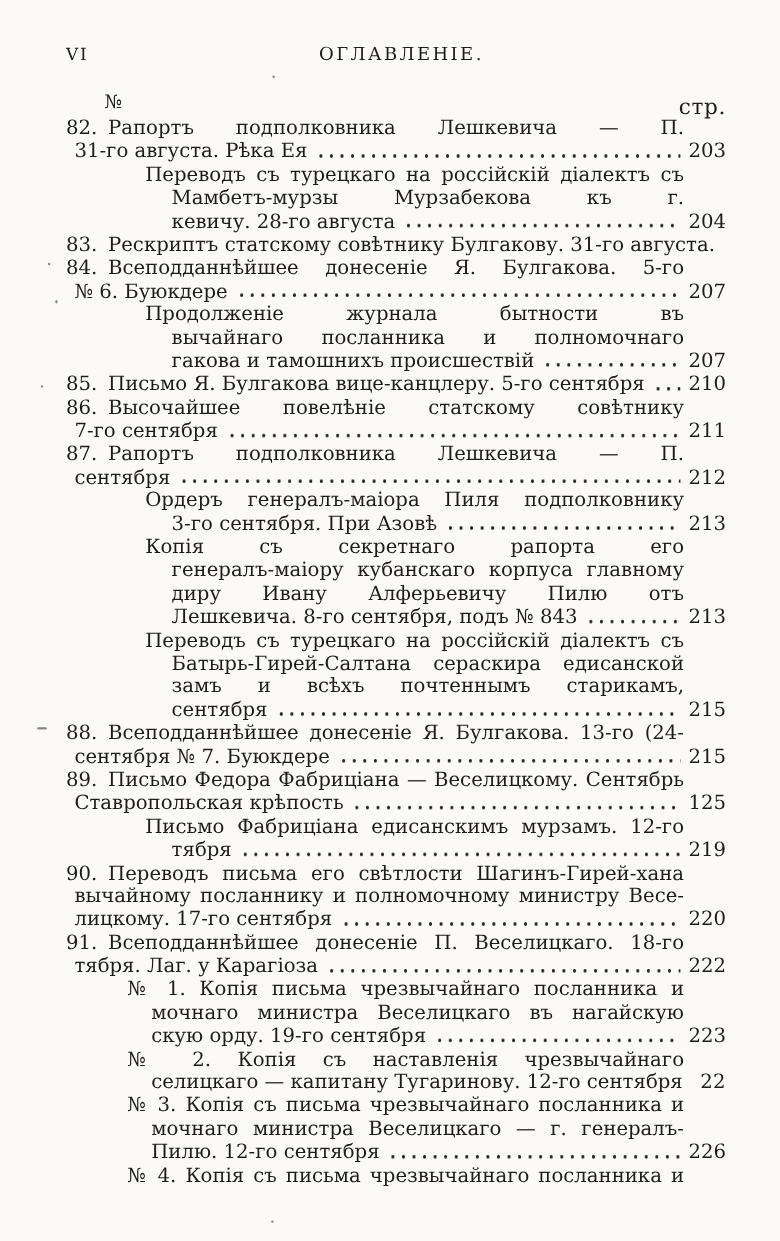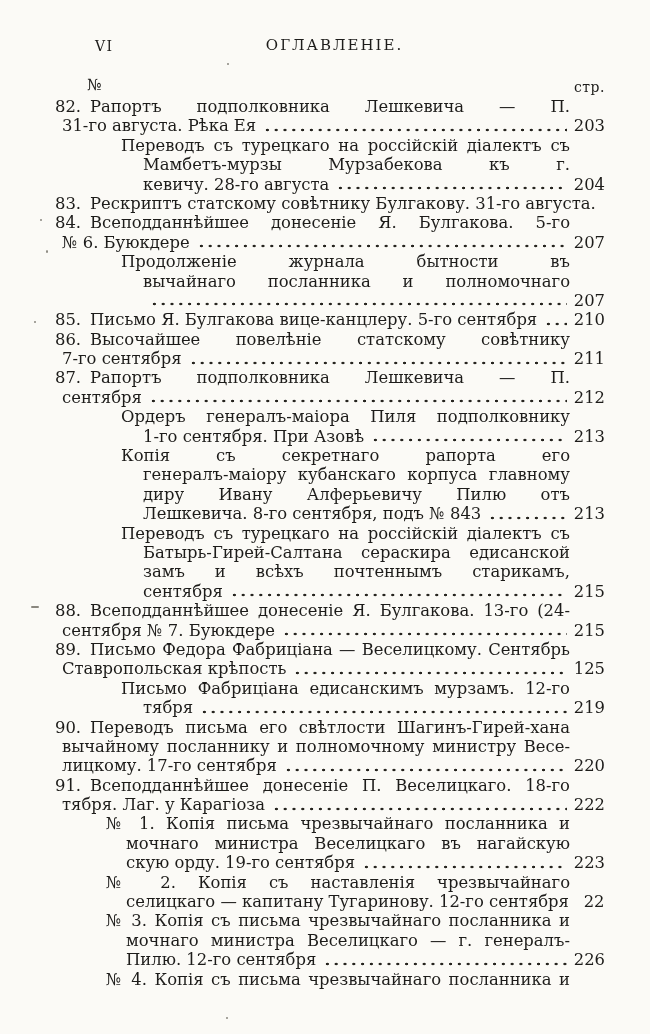--- a/index.html
+++ b/index.html
@@ -7,25 +7,25 @@
     width: 650px; height: 1034px;
     background: #fbfaf6;
     font-family: "DejaVu Serif", serif;
     color: #1d1c1a;
     overflow: hidden;
   }
   .page { position: relative; width: 650px; height: 1034px; }
 
   
   .hdr-row1 { position: absolute; top: 36px; left: 0; right: 0; height: 20px; }
-  .folio { position: absolute; left: 55px; top: 2px; font-size: 14px; letter-spacing: 1.5px; margin-left: 40px; }
+  .folio { position: absolute; left: 55px; top: 2px; font-size: 14px; letter-spacing: 1.5px; }
   .title { position: absolute; left: 0; right: 0; top: 0; text-align: center; font-size: 15px; letter-spacing: 2px; padding-left: 19px; }
   .hdr-row2 { position: absolute; top: 76px; left: 0; right: 45px; height: 18px; }
   .colno { position: absolute; left: 87px; top: 0; font-size: 15.5px; }
-  .colpg { position: absolute; right: 0; top: 3px; font-size: 14px; letter-spacing: 0.5px; }
+  .colpg { position: absolute; right: 0; top: 3px; font-size: 18px; letter-spacing: 0.5px; }
 
   
   .entries { position: absolute; top: 97px; left: 0; right: 0; }
   .line {
     height: 19.4px; line-height: 19.4px;
     font-size: 16.4px;
     margin-right: 45px;
     overflow: hidden;
     white-space: nowrap;
   }
@@ -107,20 +107,21 @@
         <div class="line end">
           <span class="txt">№ 6. Буюкдере</span>
           <span class="leader"></span>
           <span class="pg">207</span>
         </div>
       </div>
       <div class="entry l2">
         <div class="line first fill"><span class="txt">Продолженіе журнала бытности въ Константинополѣ чрез-</span></div>
         <div class="line fill"><span class="txt">вычайнаго посланника и полномочнаго министра Бул-</span></div>
         <div class="line end">
+          <span class="txt">гакова и тамошнихъ происшествій</span>
           <span class="leader"></span>
           <span class="pg">207</span>
         </div>
       </div>
       <div class="entry l1">
         <div class="line first end">
           <span class="num">85.</span>
           <span class="txt">Письмо Я. Булгакова вице-канцлеру. 5-го сентября</span>
           <span class="leader"></span>
           <span class="pg">210</span>
@@ -138,21 +139,21 @@
         <div class="line first fill"><span class="num">87.</span><span class="txt">Рапортъ подполковника Лешкевича — П. Веселицкому. 8-го</span></div>
         <div class="line end">
           <span class="txt">сентября</span>
           <span class="leader"></span>
           <span class="pg">212</span>
         </div>
       </div>
       <div class="entry l2">
         <div class="line first fill"><span class="txt">Ордеръ генералъ-маіора Пиля подполковнику Лешкевичу.</span></div>
         <div class="line end">
-          <span class="txt">1-го сентября. При Азовѣ</span>
+          <span class="txt">3-го сентября. При Азовѣ</span>
           <span class="leader"></span>
           <span class="pg">213</span>
         </div>
       </div>
       <div class="entry l2">
         <div class="line first fill"><span class="txt">Копія съ секретнаго рапорта его превосходительству г.</span></div>
         <div class="line fill"><span class="txt">генералъ-маіору кубанскаго корпуса главному коман-</span></div>
         <div class="line fill"><span class="txt">диру Ивану Алферьевичу Пилю отъ подполковника</span></div>
         <div class="line end">
           <span class="txt">Лешкевича. 8-го сентября, подъ № 843</span>

